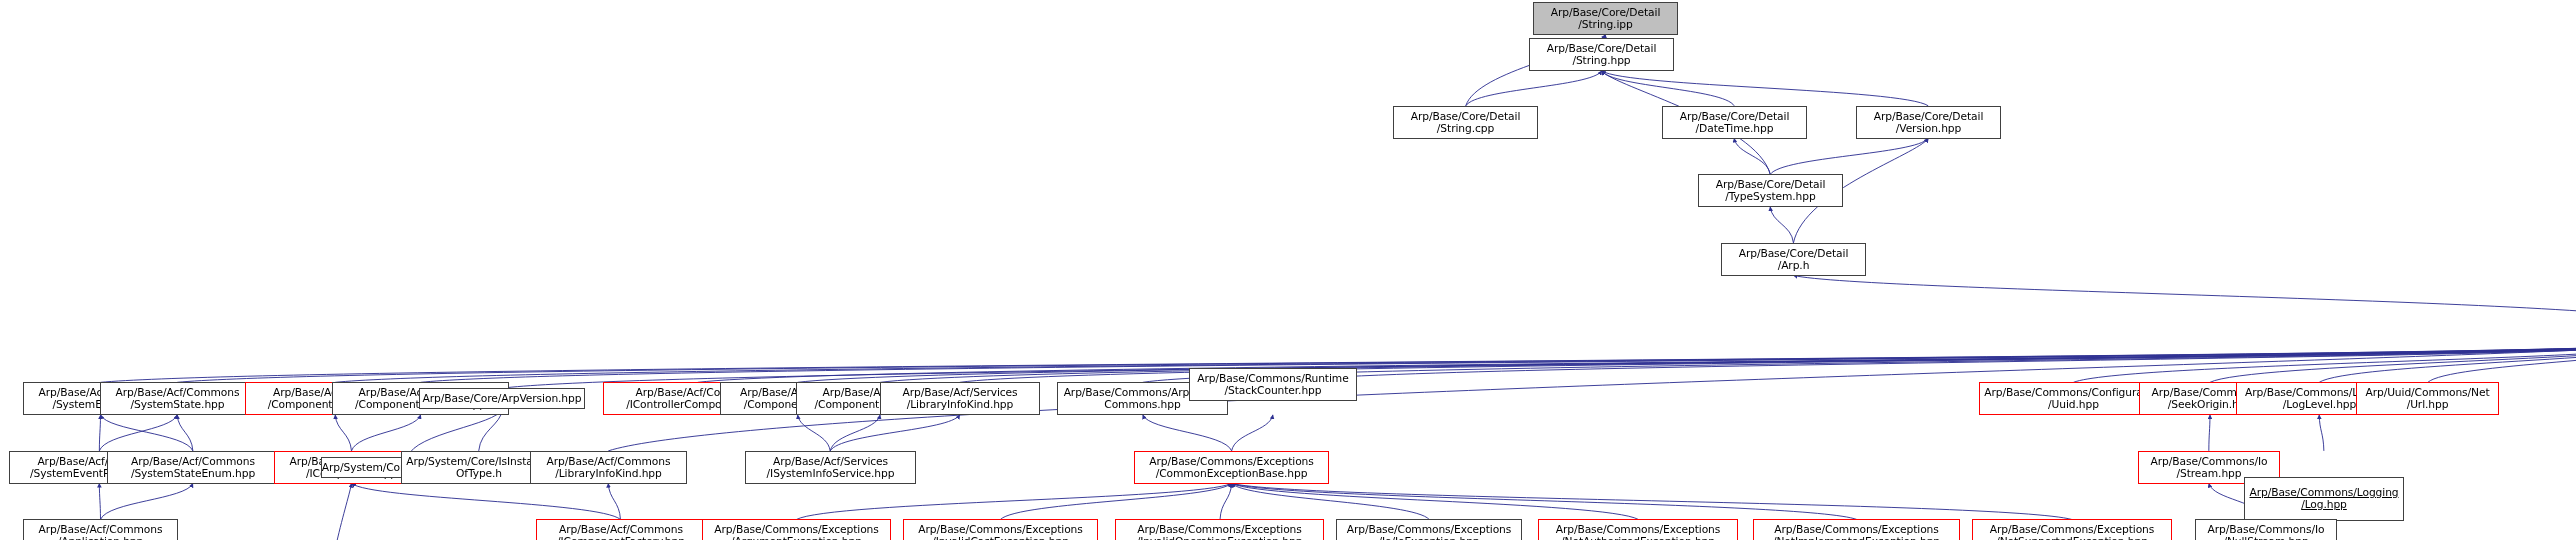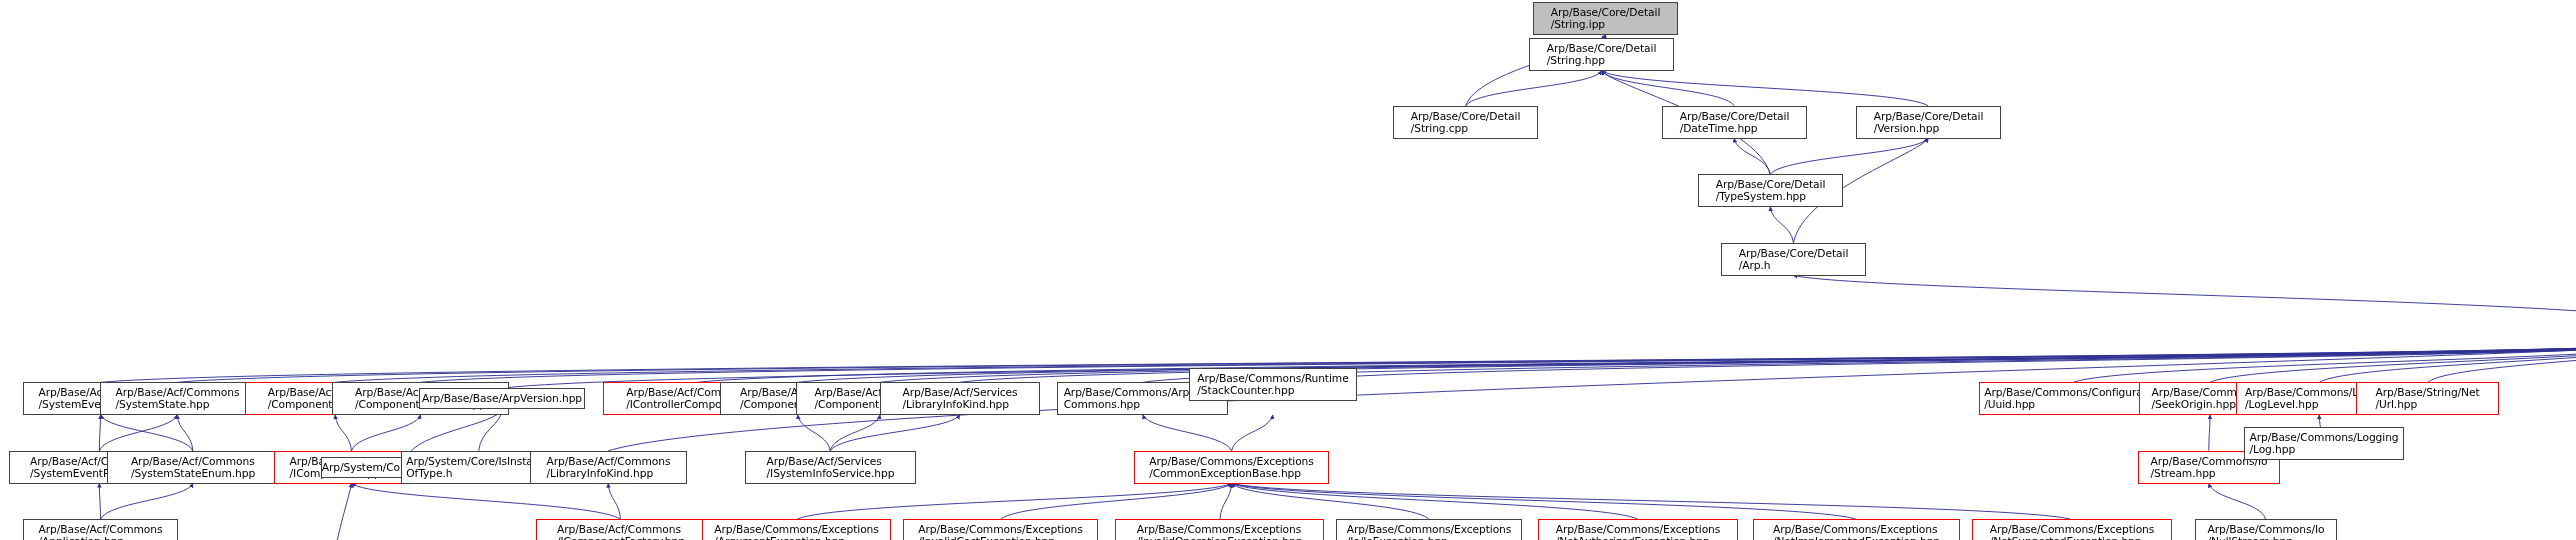--- a/index.html
+++ b/index.html
@@ -13,21 +13,21 @@
   }
   #edges{position:absolute;left:0;top:0;width:2576px;height:541px;}
   .node{
     position:absolute;
     box-sizing:border-box;
     background:#ffffff;
     border:0.6px solid #404040;
     display:flex;
     align-items:center;
     justify-content:center;
-    text-align:left;
+    text-align:center;
     line-height:1.12;
     color:#000000;
     z-index:5;
     white-space:pre-line;
     letter-spacing:-0.1px;
   }
   .node.red{border:0.6px solid #ff0000;}
   .node.root{background:#bfbfbf;border:0.6px solid #404040;}
 </style>
 </head>
@@ -122,59 +122,59 @@
       <div class="node" style="left: 1721px; top: 243px; width: 145px; height: 33px; font-size: 10.7px;">Arp/Base/Core/Detail
 /Arp.h</div>
       <div class="node" style="left: 23px; top: 382px; width: 155px; height: 33px; font-size: 10.7px;">Arp/Base/Acf/Commons
 /SystemEvent.hpp</div>
       <div class="node" style="left: 100px; top: 382px; width: 155px; height: 33px; font-size: 10.7px;">Arp/Base/Acf/Commons
 /SystemState.hpp</div>
       <div class="node red" style="left: 245px; top: 382px; width: 180px; height: 33px; font-size: 10.7px;">Arp/Base/Acf/Commons
 /ComponentCategory.hpp</div>
       <div class="node" style="left: 332px; top: 382px; width: 177px; height: 33px; font-size: 10.7px;">Arp/Base/Acf/Commons
 /ComponentInfoKind.hpp</div>
-      <div class="node" style="left: 419px; top: 388px; width: 166px; height: 21px; font-size: 10.7px;">Arp/Base/Base/ArpVersion.hpp</div>
+      <div class="node" style="left: 419px; top: 388px; width: 166px; height: 21px; font-size: 10.7px;">Arp/Base/Core/ArpVersion.hpp</div>
       <div class="node red" style="left: 603px; top: 382px; width: 189px; height: 33px; font-size: 10.7px;">Arp/Base/Acf/Commons
 /IControllerComponent.hpp</div>
       <div class="node" style="left: 720px; top: 382px; width: 155px; height: 33px; font-size: 10.7px;">Arp/Base/Acf/Services
 /ComponentInfo.hpp</div>
       <div class="node" style="left: 796px; top: 382px; width: 168px; height: 33px; font-size: 10.7px;">Arp/Base/Acf/Services
 /ComponentInfoKind.hpp</div>
       <div class="node" style="left: 880px; top: 382px; width: 160px; height: 33px; font-size: 10.7px;">Arp/Base/Acf/Services
 /LibraryInfoKind.hpp</div>
       <div class="node" style="left: 1057px; top: 382px; width: 171px; height: 33px; font-size: 10.7px;">Arp/Base/Commons/Arp.Base.
 Commons.hpp</div>
       <div class="node" style="left: 1189px; top: 368px; width: 168px; height: 33px; font-size: 10.7px;">Arp/Base/Commons/Runtime
 /StackCounter.hpp</div>
       <div class="node red" style="left: 1979px; top: 382px; width: 189px; height: 33px; font-size: 10.7px;">Arp/Base/Commons/Configuration
 /Uuid.hpp</div>
       <div class="node red" style="left: 2139px; top: 382px; width: 142px; height: 33px; font-size: 10.7px;">Arp/Base/Commons/Io
 /SeekOrigin.hpp</div>
       <div class="node red" style="left: 2236px; top: 382px; width: 167px; height: 33px; font-size: 10.7px;">Arp/Base/Commons/Logging
 /LogLevel.hpp</div>
-      <div class="node red" style="left: 2356px; top: 382px; width: 143px; height: 33px; font-size: 10.7px;">Arp/Base/String/Net
+      <div class="node red" style="left: 2356px; top: 382px; width: 143px; height: 33px; font-size: 10.7px;">Arp/Uuid/Commons/Net
 /Url.hpp</div>
       <div class="node" style="left: 9.3px; top: 451px; width: 180px; height: 33px; font-size: 10.7px;">Arp/Base/Acf/Commons
 /SystemEventProvider.hpp</div>
       <div class="node" style="left: 107px; top: 451px; width: 172px; height: 33px; font-size: 10.7px;">Arp/Base/Acf/Commons
 /SystemStateEnum.hpp</div>
       <div class="node red" style="left: 274px; top: 451px; width: 155px; height: 33px; font-size: 10.7px;">Arp/Base/Acf/Commons
 /IComponent.hpp</div>
       <div class="node" style="left: 321px; top: 457px; width: 174px; height: 21px; font-size: 10.7px;">Arp/System/Core/ArpVersion.hpp</div>
       <div class="node" style="left: 401px; top: 451px; width: 156px; height: 33px; font-size: 10.7px;">Arp/System/Core/IsInstance
 OfType.h</div>
       <div class="node" style="left: 530px; top: 451px; width: 157px; height: 33px; font-size: 10.7px;">Arp/Base/Acf/Commons
 /LibraryInfoKind.hpp</div>
       <div class="node" style="left: 745px; top: 451px; width: 171px; height: 33px; font-size: 10.7px;">Arp/Base/Acf/Services
 /ISystemInfoService.hpp</div>
       <div class="node red" style="left: 1134px; top: 451px; width: 195px; height: 33px; font-size: 10.7px;">Arp/Base/Commons/Exceptions
 /CommonExceptionBase.hpp</div>
       <div class="node red" style="left: 2138px; top: 451px; width: 142px; height: 33px; font-size: 10.7px;">Arp/Base/Commons/Io
 /Stream.hpp</div>
-      <div class="node" style="left: 2244px; top: 427px; width: 160px; height: 33px; font-size: 10.7px;">Arp/Base/Commons/Logging
+      <div class="node" style="left: 2244px; top: 477px; width: 160px; height: 44px; font-size: 10.7px; text-decoration: underline;">Arp/Base/Commons/Logging
 /Log.hpp</div>
       <div class="node" style="left: 23px; top: 519px; width: 155px; height: 33px; font-size: 10.7px;">Arp/Base/Acf/Commons
 /Application.hpp</div>
       <div class="node red" style="left: 536px; top: 519px; width: 170px; height: 33px; font-size: 10.7px;">Arp/Base/Acf/Commons
 /IComponentFactory.hpp</div>
       <div class="node red" style="left: 702px; top: 519px; width: 189px; height: 33px; font-size: 10.7px;">Arp/Base/Commons/Exceptions
 /ArgumentException.hpp</div>
       <div class="node red" style="left: 903px; top: 519px; width: 195px; height: 33px; font-size: 10.7px;">Arp/Base/Commons/Exceptions
 /InvalidCastException.hpp</div>
       <div class="node red" style="left: 1115px; top: 519px; width: 209px; height: 33px; font-size: 10.7px;">Arp/Base/Commons/Exceptions

